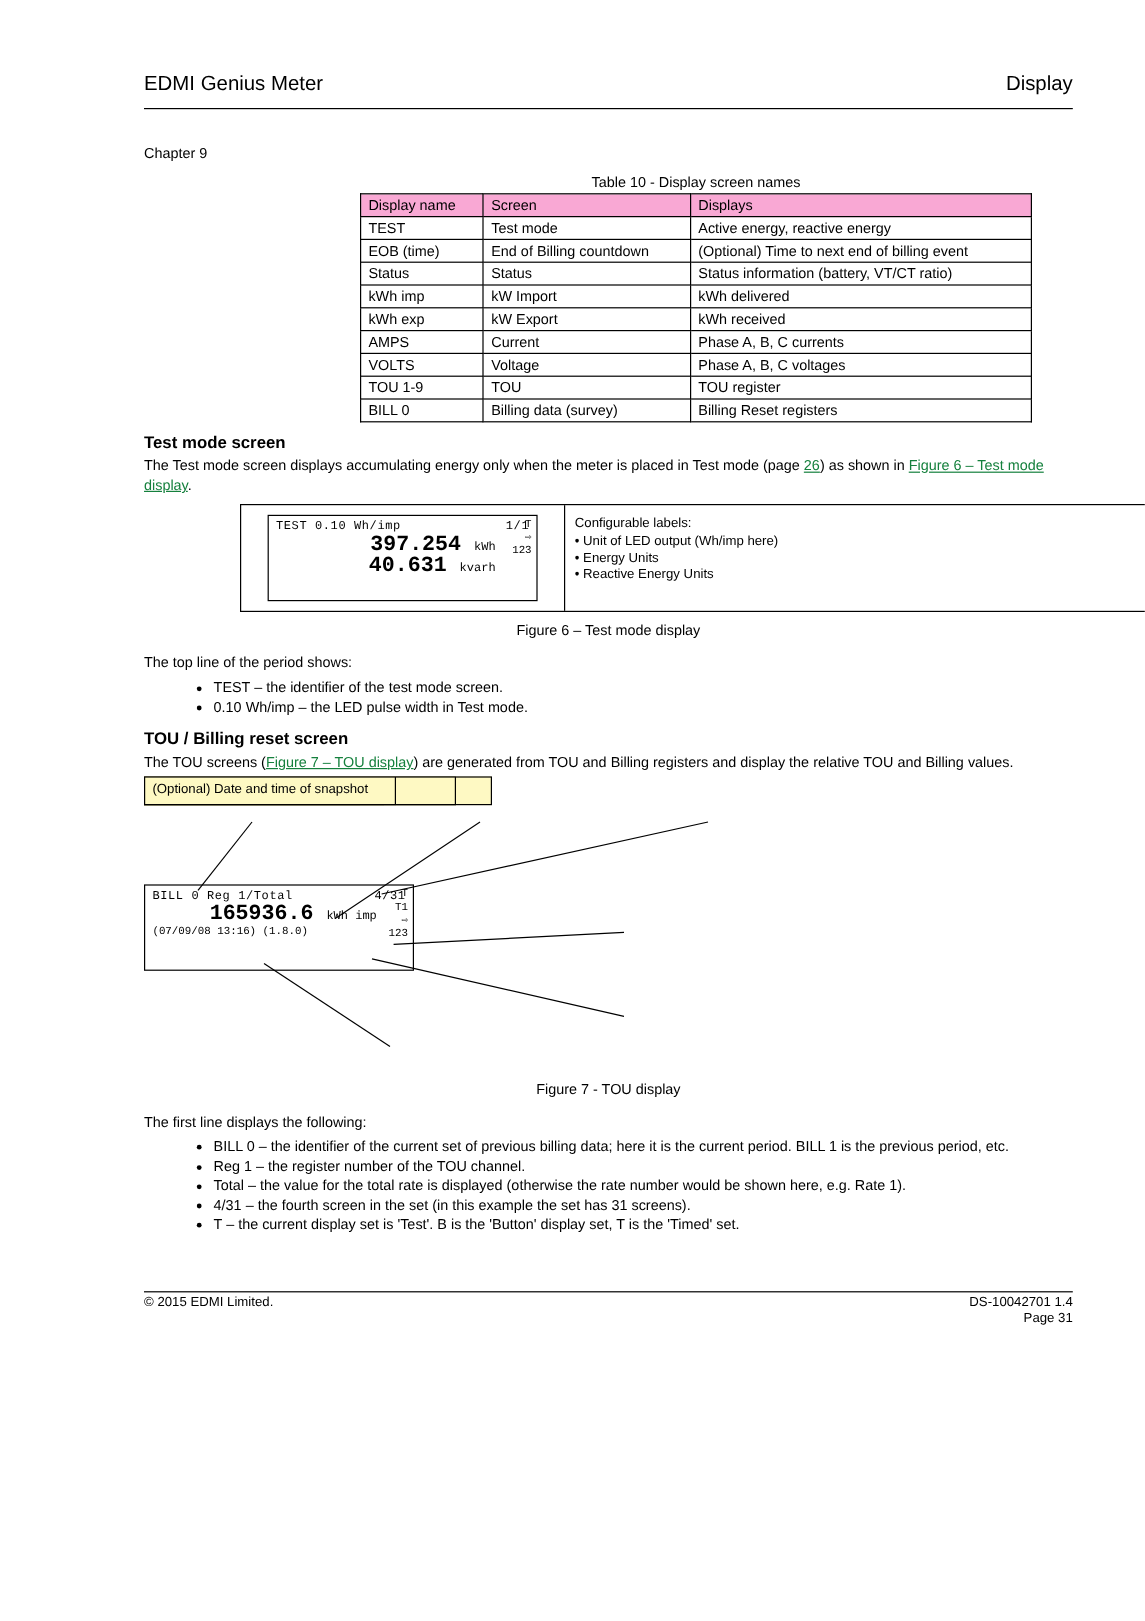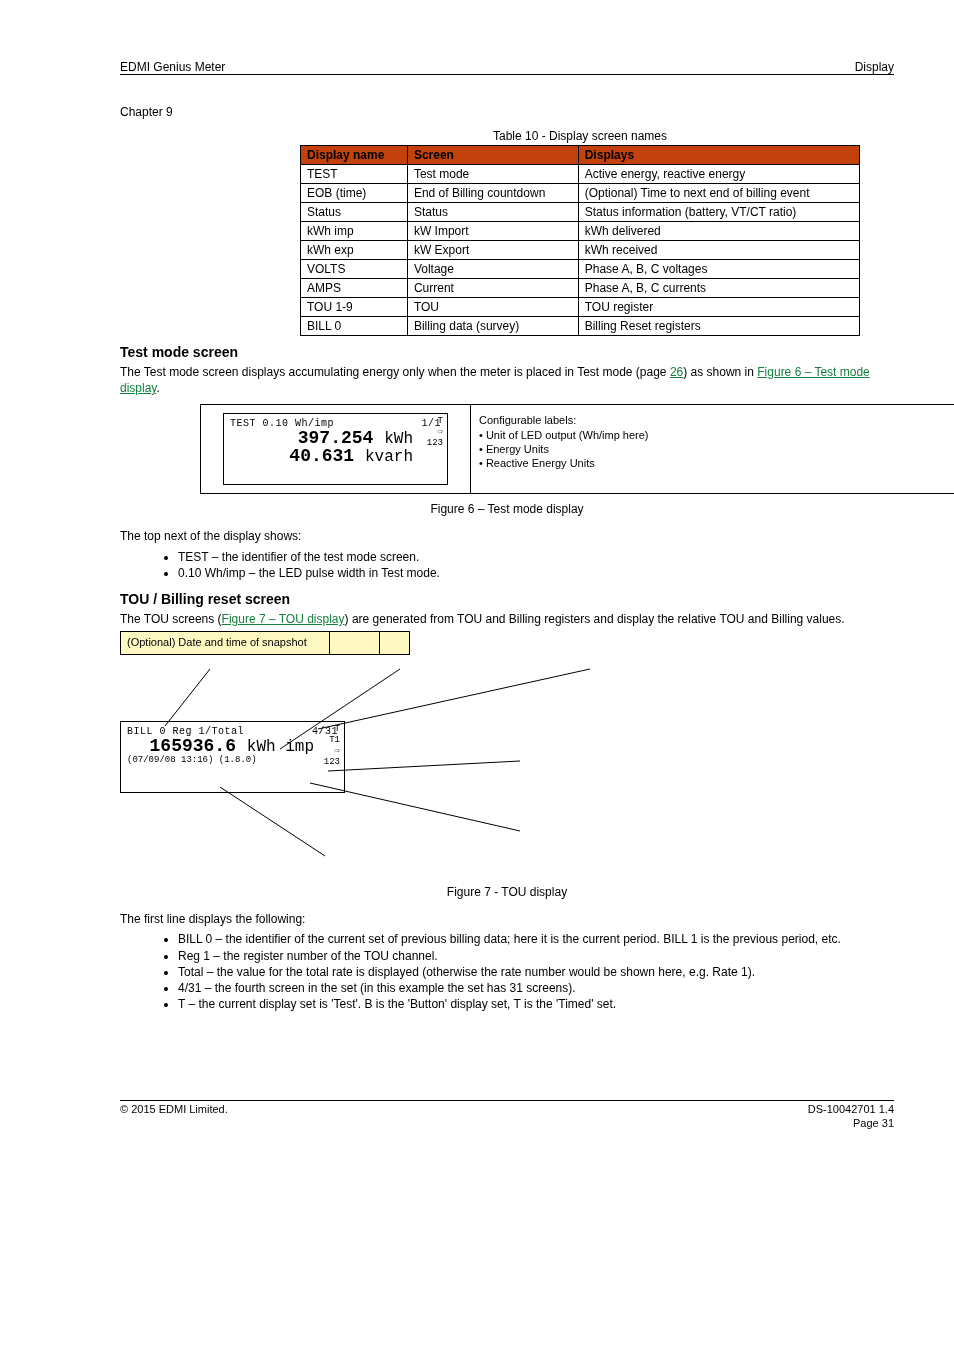--- a/index.html
+++ b/index.html
@@ -16,22 +16,22 @@
     padding: 60px 60px 40px 120px;
   }
   .hr-top, .hr-bottom {
     border: none;
     border-top: 1px solid #000;
     margin: 0;
   }
   .hdr-row {
     display: flex;
     justify-content: space-between;
-    font-size: 12px;
-    margin-bottom: 0;
+    font-size: 17px;
+    margin-bottom: 10px;
   }
   .chapter {
     font-size: 12px;
     margin-top: 30px;
     margin-bottom: 10px;
   }
   .sec-h {
     font-size: 14px;
     font-weight: bold;
     margin: 8px 0 4px 0;
@@ -55,22 +55,22 @@
     width: 100%;
     font-size: 12px;
   }
   table.data th, table.data td {
     border: 1px solid #000;
     padding: 2px 6px;
     text-align: left;
     vertical-align: top;
   }
   table.data th {
-    background: #c2410c;
-    font-weight: bold;
+    background: #f9a8d4;
+    font-weight: normal;
   }
   
   .two-col {
     display: flex;
     border: 1px solid #000;
     margin: 8px 12px 8px 80px;
     width: 772px;
   }
   .two-col .left, .two-col .right {
     padding: 8px;
@@ -110,21 +110,21 @@
   }
   .lcd .mid {
     text-align: right;
     font-weight: bold;
     font-size: 18px;
     line-height: 1.0;
     padding-right: 28px;
   }
   .lcd .mid .unit {
     font-weight: normal;
-    font-size: 16px;
+    font-size: 10px;
   }
   .lcd .sym {
     position: absolute;
     right: 4px;
     top: 2px;
     font-size: 9px;
     text-align: right;
     line-height: 1.2;
   }
   
@@ -149,21 +149,21 @@
   }
   .anno-wrap svg.lines {
     position: absolute;
     inset: 0;
     width: 100%;
     height: 100%;
     pointer-events: none;
   }
   
   .footer {
-    margin-top: 88px;
+    margin-top: 48px;
   }
   .ftr-row {
     display: flex;
     justify-content: space-between;
     font-size: 11px;
     margin-top: 2px;
   }
 </style>
 </head>
 <body>
@@ -207,28 +207,28 @@
             <td>kWh imp</td>
             <td>kW Import</td>
             <td>kWh delivered</td>
           </tr>
           <tr>
             <td>kWh exp</td>
             <td>kW Export</td>
             <td>kWh received</td>
           </tr>
           <tr>
+            <td>AMPS</td>
+            <td>Current</td>
+            <td>Phase A, B, C currents</td>
+          </tr>
+          <tr>
             <td>VOLTS</td>
             <td>Voltage</td>
             <td>Phase A, B, C voltages</td>
-          </tr>
-          <tr>
-            <td>AMPS</td>
-            <td>Current</td>
-            <td>Phase A, B, C currents</td>
           </tr>
           <tr>
             <td>TOU 1-9</td>
             <td>TOU</td>
             <td>TOU register</td>
           </tr>
           <tr>
             <td>BILL 0</td>
             <td>Billing data (survey)</td>
             <td>Billing Reset registers</td>
@@ -262,21 +262,21 @@
 123</div>
       </div>
     </div>
     <div class="right" style="white-space: pre-line;">Configurable labels:
 • Unit of LED output (Wh/imp here)
 • Energy Units
 • Reactive Energy Units</div>
   </div>
   <div class="fig-cap">Figure 6 – Test mode display</div>
 
-  <p class="para">The top next of the display shows:</p>
+  <p class="para">The top line of the period shows:</p>
   <ul id="testlist" style="margin:2px 0 10px 18px; font-size:12px; line-height:1.35;">
       <li>TEST – the identifier of the test mode screen.</li>
       <li>0.10 Wh/imp – the LED pulse width in Test mode.</li>
     </ul>
 
   <div class="sec-h">TOU / Billing reset screen</div>
   <p class="para">
     <span>The TOU screens (</span><span class="link">Figure 7 – TOU display</span><span>) are generated from TOU and Billing registers and display the relative TOU and Billing values.</span>
   </p>
 

